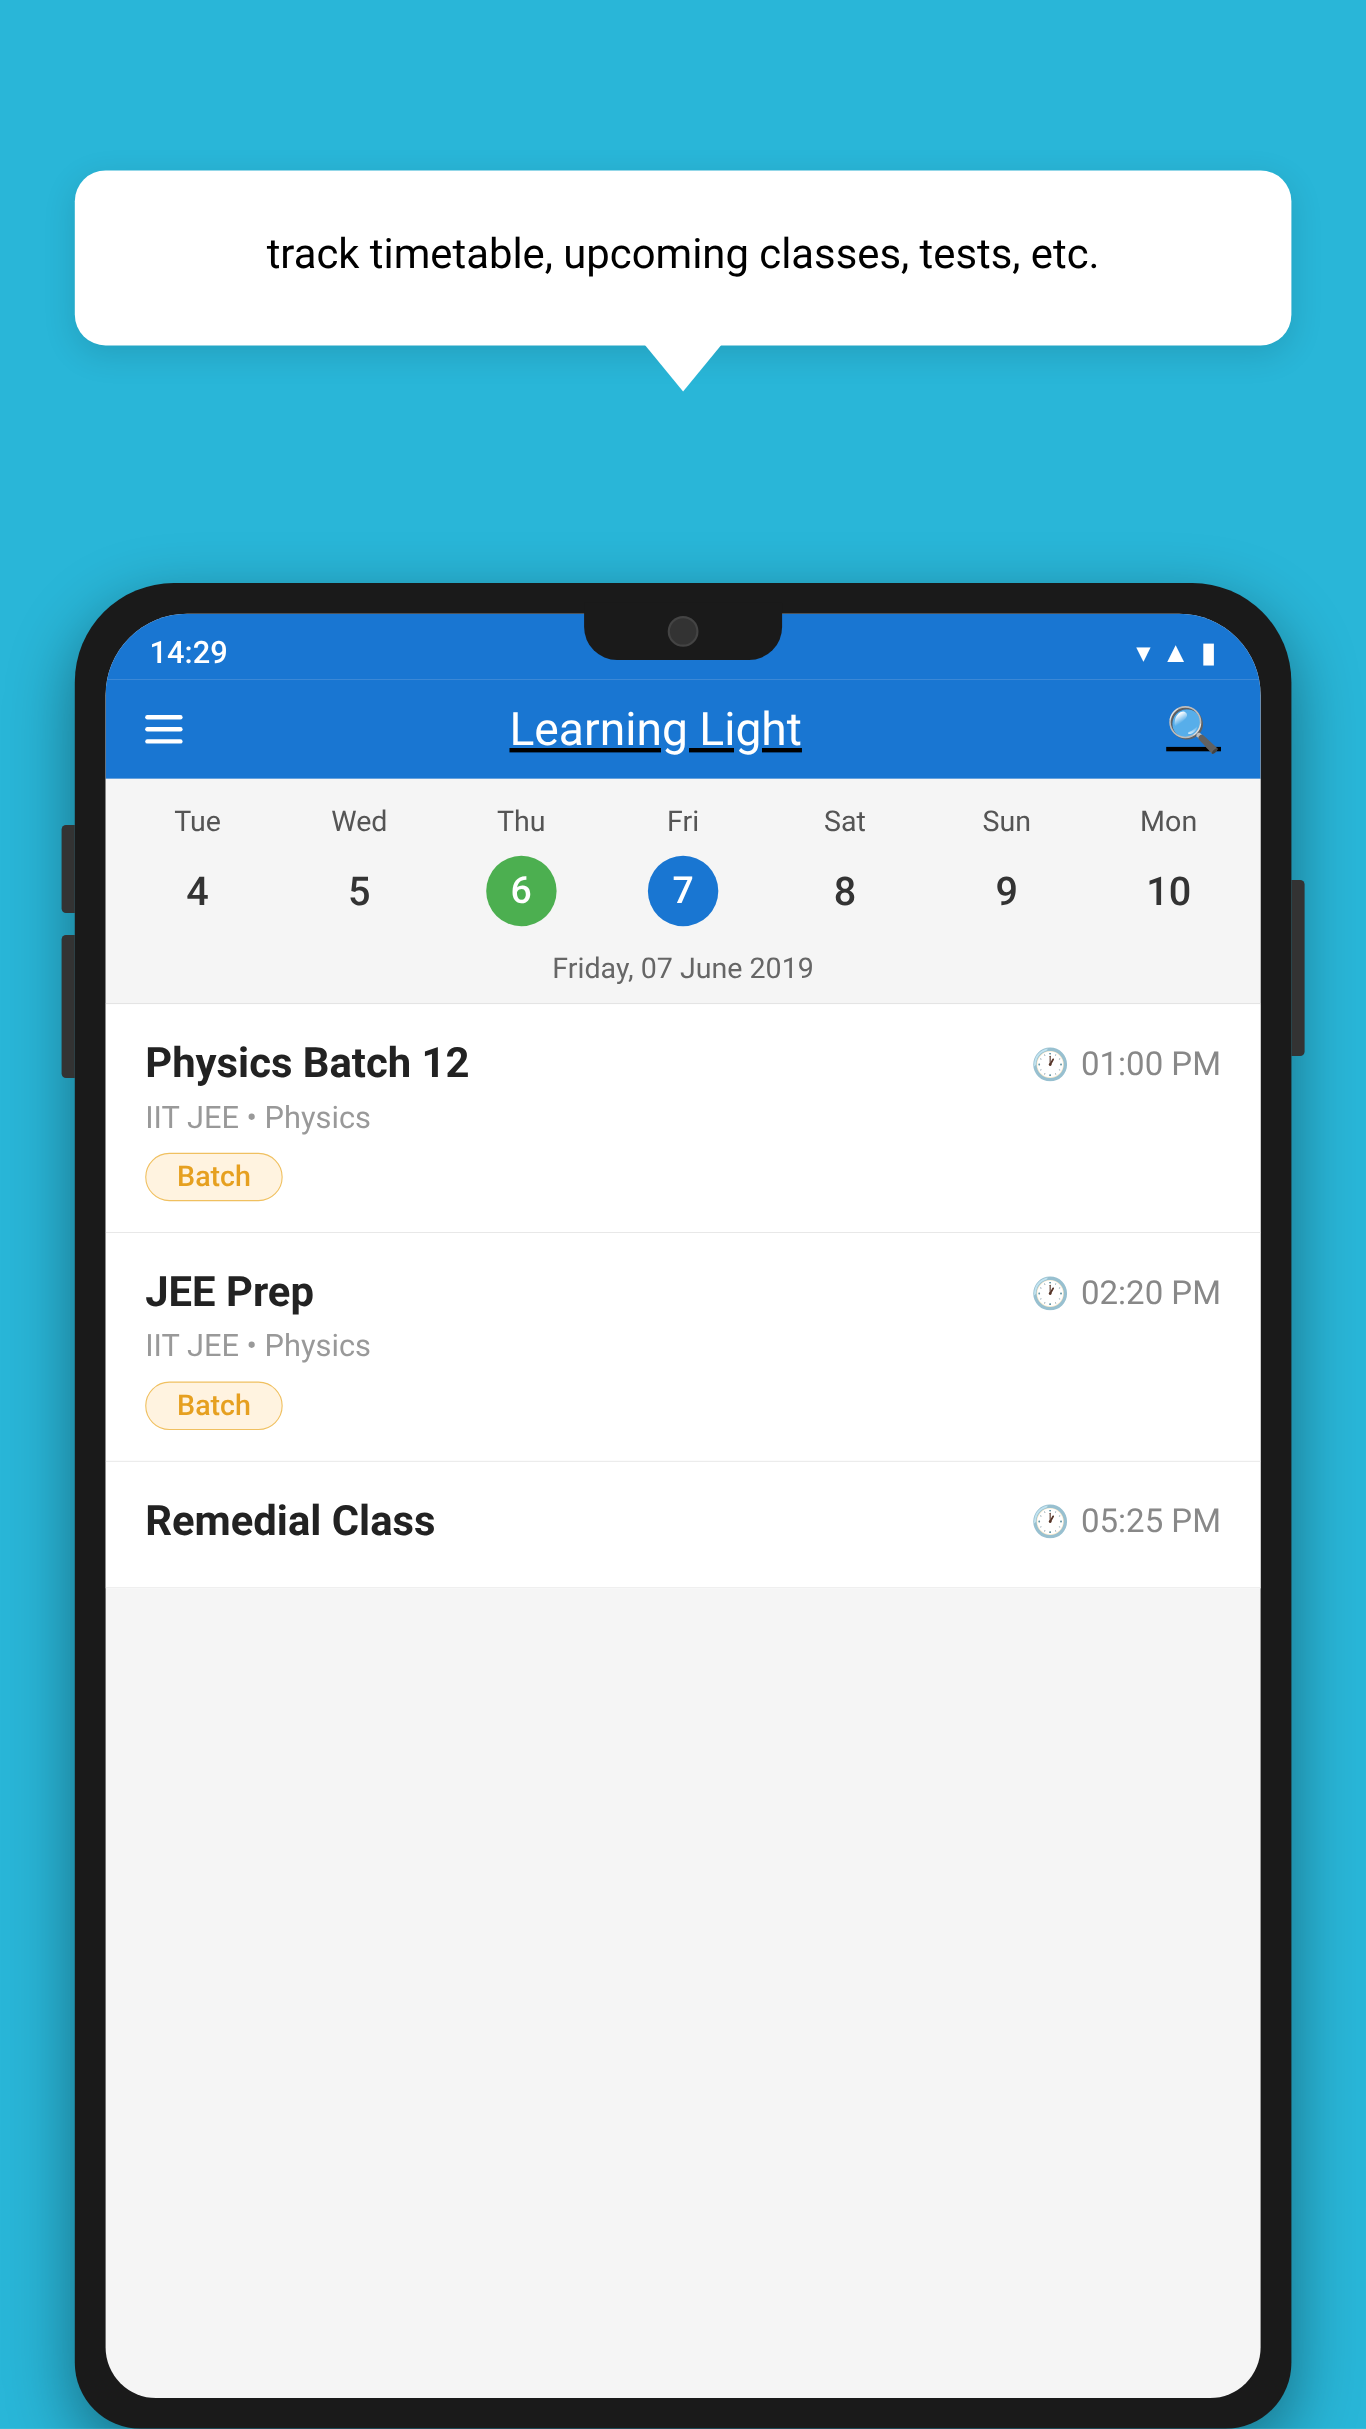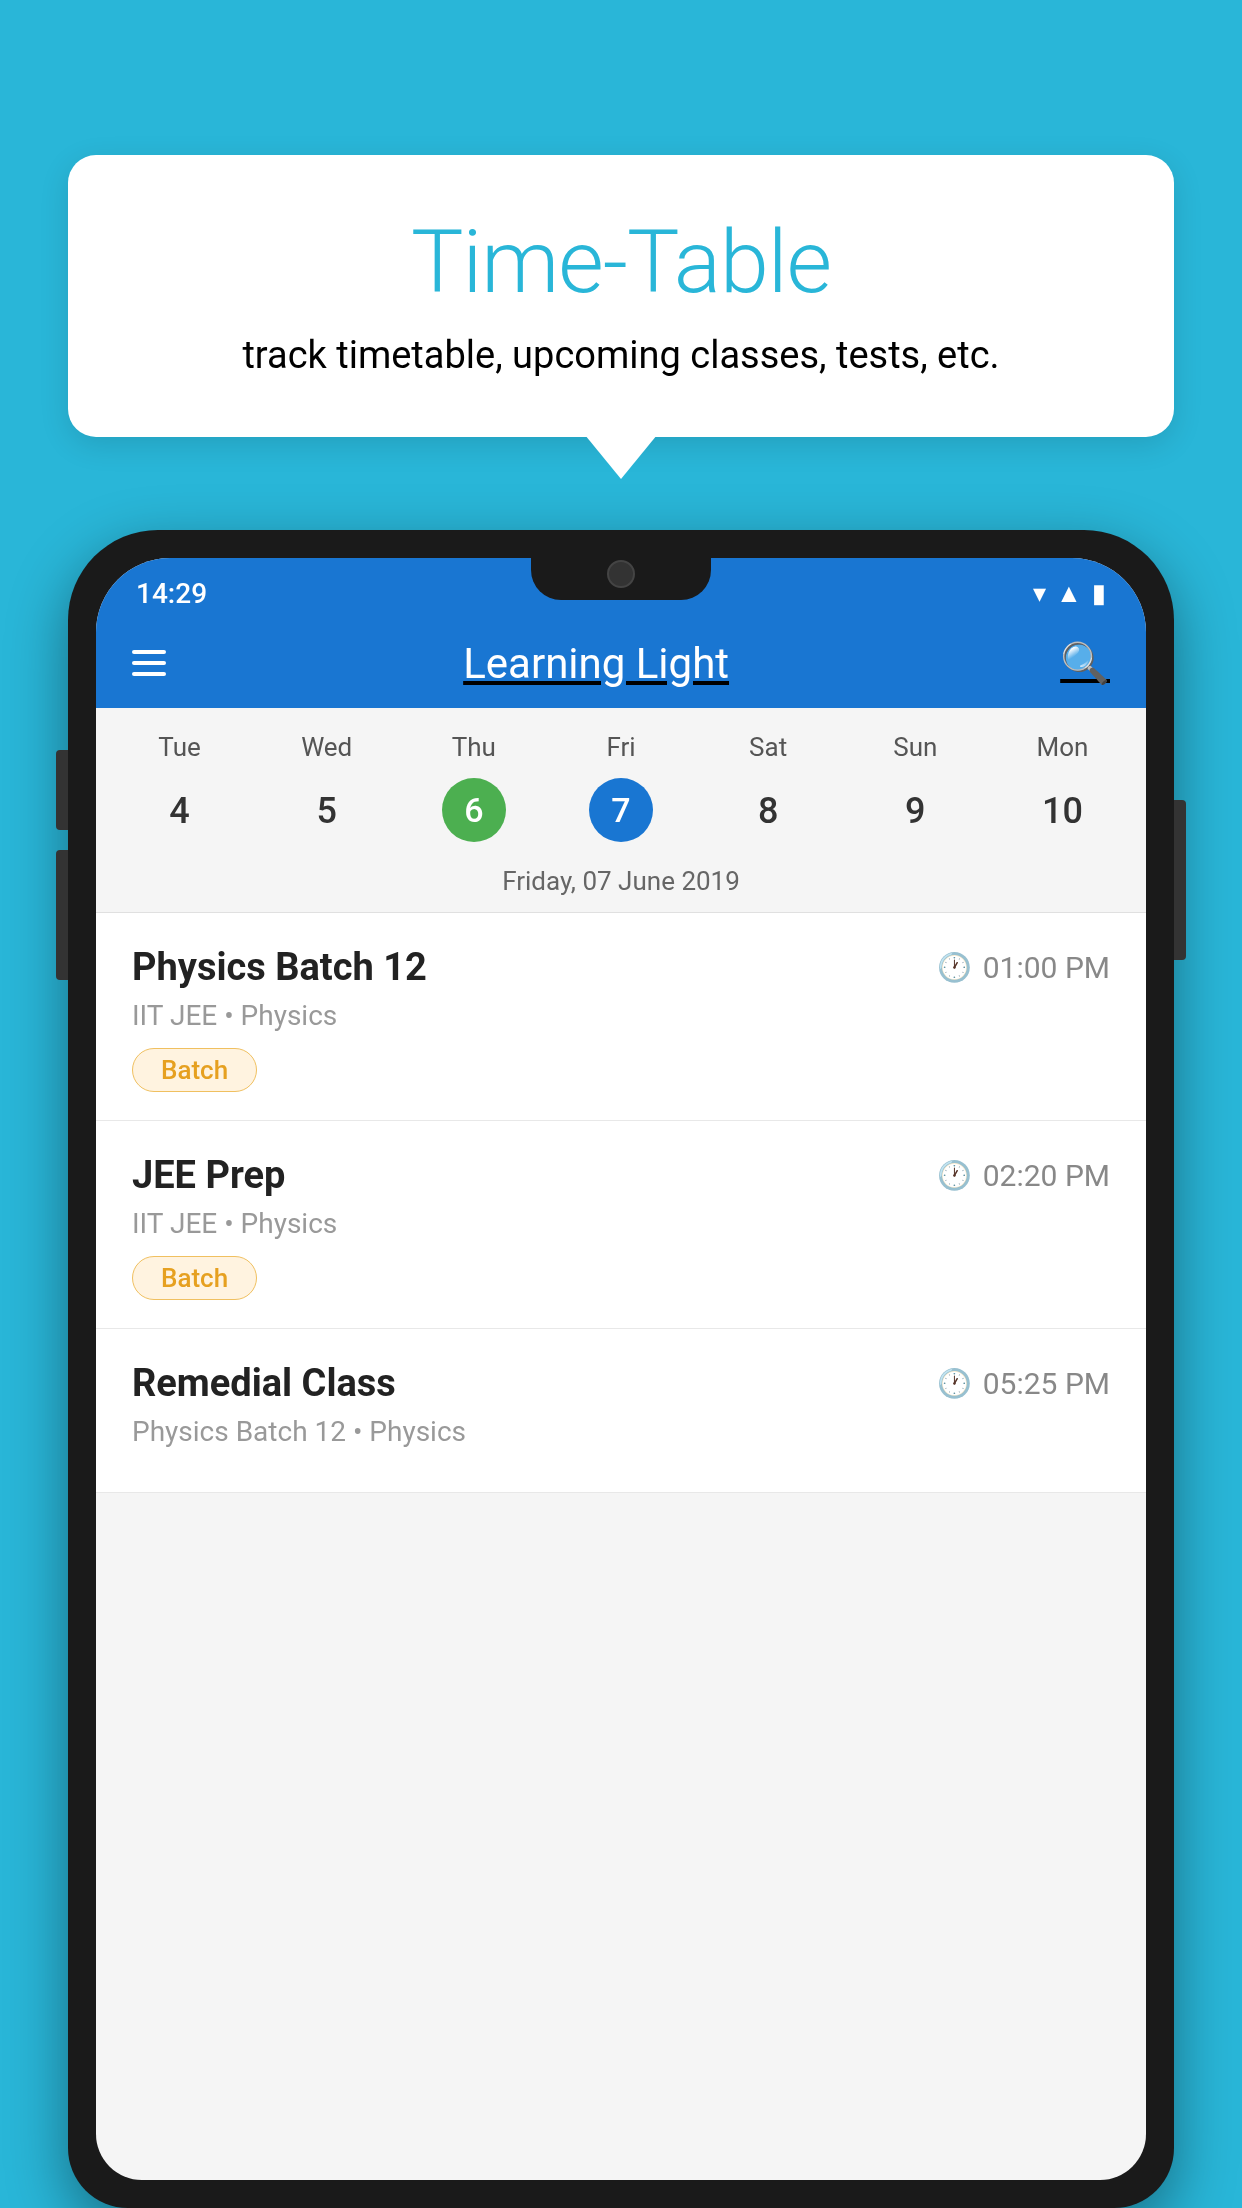--- a/index.html
+++ b/index.html
@@ -329,21 +329,20 @@
       font-weight: 500;
     }
 
   </style>
 </head>
 <body>
 
 <div style="width:1242px;height:2208px;background:#29B6D8;position:relative;">
 
   <div class="tooltip-card">
-    <div class="tooltip-title">Time-Table</div>
     <div class="tooltip-subtitle">track timetable, upcoming classes, tests, etc.</div>
   </div>
 
   <div class="phone-wrapper">
     <div class="phone-outer">
 
       <div class="phone-side-btn-left"></div>
       <div class="phone-side-btn-left2"></div>
       <div class="phone-side-btn-right"></div>
 
@@ -421,21 +420,20 @@
           </div>
 
           <div class="schedule-item">
             <div class="schedule-item-header">
               <div class="schedule-item-title">Remedial Class</div>
               <div class="schedule-item-time">
                 <span class="clock-icon-small">🕐</span>
                 <span>05:25 PM</span>
               </div>
             </div>
-            <div class="schedule-item-sub">Physics Batch 12 • Physics</div>
           </div>
 
         </div>
       </div>
     </div>
   </div>
 
 </div>
 
 </body></html>

